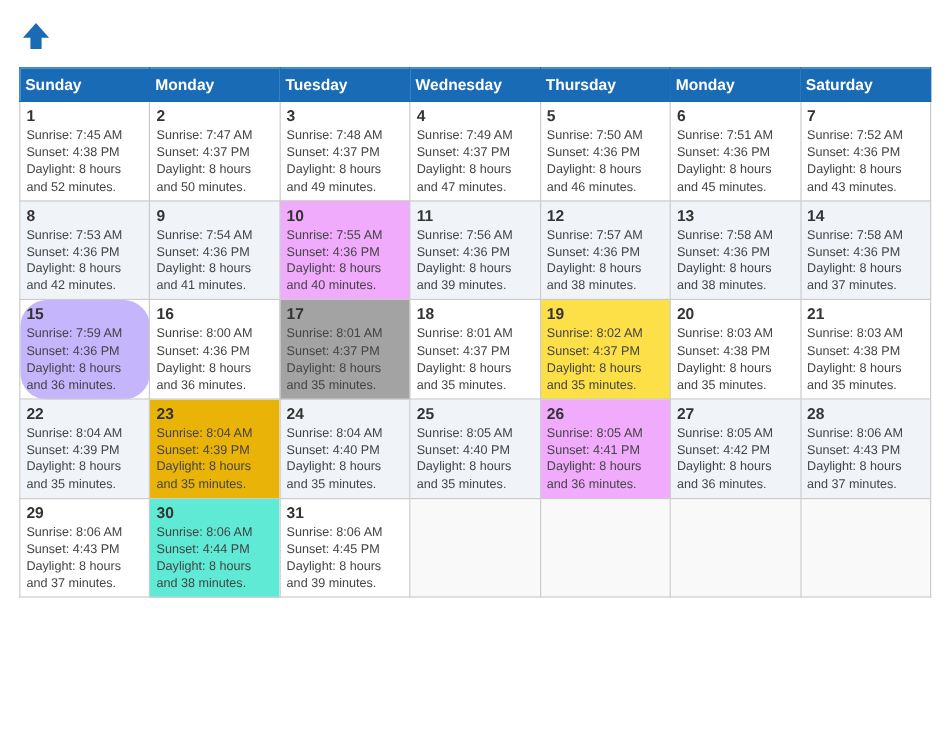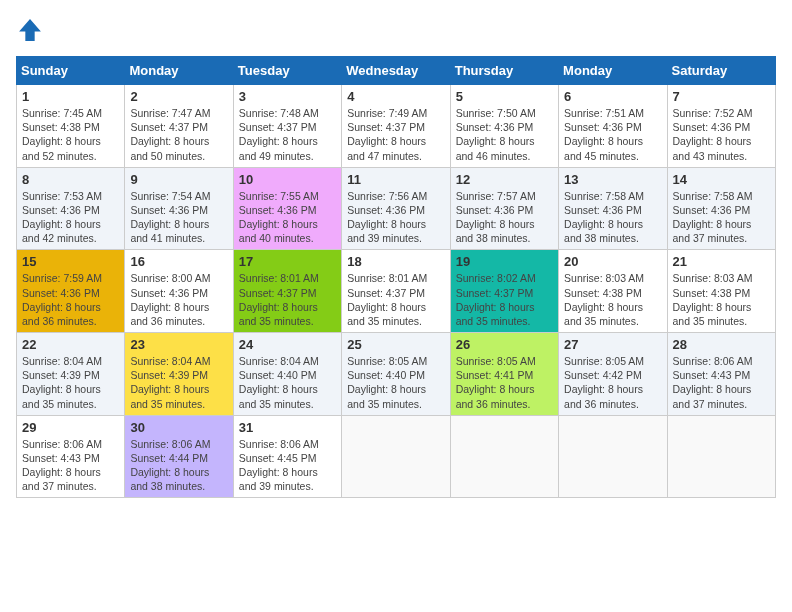--- a/index.html
+++ b/index.html
@@ -177,85 +177,85 @@
         <td style="background: rgb(240, 244, 249);">
           <span class="day-number">13</span>
           <div class="day-info">Sunrise: 7:58 AM<br>Sunset: 4:36 PM<br>Daylight: 8 hours and 38 minutes.</div>
         </td>
         <td style="background: rgb(240, 244, 249);">
           <span class="day-number">14</span>
           <div class="day-info">Sunrise: 7:58 AM<br>Sunset: 4:36 PM<br>Daylight: 8 hours and 37 minutes.</div>
         </td>
       </tr>
       <tr>
-        <td style="background: #eab308;">
+        <td style="background: #c4b5fd; border-radius: 22px;">
           <span class="day-number">15</span>
           <div class="day-info">Sunrise: 7:59 AM<br>Sunset: 4:36 PM<br>Daylight: 8 hours and 36 minutes.</div>
         </td>
         <td style="background: rgb(255, 255, 255);">
           <span class="day-number">16</span>
           <div class="day-info">Sunrise: 8:00 AM<br>Sunset: 4:36 PM<br>Daylight: 8 hours and 36 minutes.</div>
         </td>
-        <td style="background: #84cc16;">
+        <td style="background: #a3a3a3;">
           <span class="day-number">17</span>
           <div class="day-info">Sunrise: 8:01 AM<br>Sunset: 4:37 PM<br>Daylight: 8 hours and 35 minutes.</div>
         </td>
         <td style="background: rgb(255, 255, 255);">
           <span class="day-number">18</span>
           <div class="day-info">Sunrise: 8:01 AM<br>Sunset: 4:37 PM<br>Daylight: 8 hours and 35 minutes.</div>
         </td>
-        <td style="background: #14b8a6;">
+        <td style="background: #fde047;">
           <span class="day-number">19</span>
           <div class="day-info">Sunrise: 8:02 AM<br>Sunset: 4:37 PM<br>Daylight: 8 hours and 35 minutes.</div>
         </td>
         <td style="background: rgb(255, 255, 255);">
           <span class="day-number">20</span>
           <div class="day-info">Sunrise: 8:03 AM<br>Sunset: 4:38 PM<br>Daylight: 8 hours and 35 minutes.</div>
         </td>
         <td style="background: rgb(255, 255, 255);">
           <span class="day-number">21</span>
           <div class="day-info">Sunrise: 8:03 AM<br>Sunset: 4:38 PM<br>Daylight: 8 hours and 35 minutes.</div>
         </td>
       </tr>
       <tr>
         <td style="background: rgb(240, 244, 249);">
           <span class="day-number">22</span>
           <div class="day-info">Sunrise: 8:04 AM<br>Sunset: 4:39 PM<br>Daylight: 8 hours and 35 minutes.</div>
         </td>
-        <td style="background: #fde047;">
+        <td style="background: #eab308;">
           <span class="day-number">23</span>
           <div class="day-info">Sunrise: 8:04 AM<br>Sunset: 4:39 PM<br>Daylight: 8 hours and 35 minutes.</div>
         </td>
         <td style="background: rgb(240, 244, 249);">
           <span class="day-number">24</span>
           <div class="day-info">Sunrise: 8:04 AM<br>Sunset: 4:40 PM<br>Daylight: 8 hours and 35 minutes.</div>
         </td>
         <td style="background: rgb(240, 244, 249);">
           <span class="day-number">25</span>
           <div class="day-info">Sunrise: 8:05 AM<br>Sunset: 4:40 PM<br>Daylight: 8 hours and 35 minutes.</div>
         </td>
-        <td style="background: #bef264;">
+        <td style="background: #f0abfc;">
           <span class="day-number">26</span>
           <div class="day-info">Sunrise: 8:05 AM<br>Sunset: 4:41 PM<br>Daylight: 8 hours and 36 minutes.</div>
         </td>
         <td style="background: rgb(240, 244, 249);">
           <span class="day-number">27</span>
           <div class="day-info">Sunrise: 8:05 AM<br>Sunset: 4:42 PM<br>Daylight: 8 hours and 36 minutes.</div>
         </td>
         <td style="background: rgb(240, 244, 249); margin-left: 26px;">
           <span class="day-number">28</span>
           <div class="day-info">Sunrise: 8:06 AM<br>Sunset: 4:43 PM<br>Daylight: 8 hours and 37 minutes.</div>
         </td>
       </tr>
       <tr>
         <td style="background: rgb(255, 255, 255);">
           <span class="day-number">29</span>
           <div class="day-info">Sunrise: 8:06 AM<br>Sunset: 4:43 PM<br>Daylight: 8 hours and 37 minutes.</div>
         </td>
-        <td style="background: #c4b5fd;">
+        <td style="background: #5eead4;">
           <span class="day-number">30</span>
           <div class="day-info">Sunrise: 8:06 AM<br>Sunset: 4:44 PM<br>Daylight: 8 hours and 38 minutes.</div>
         </td>
         <td style="background: rgb(255, 255, 255);">
           <span class="day-number">31</span>
           <div class="day-info">Sunrise: 8:06 AM<br>Sunset: 4:45 PM<br>Daylight: 8 hours and 39 minutes.</div>
         </td>
         <td class="empty"></td>
         <td class="empty"></td>
         <td class="empty"></td>

